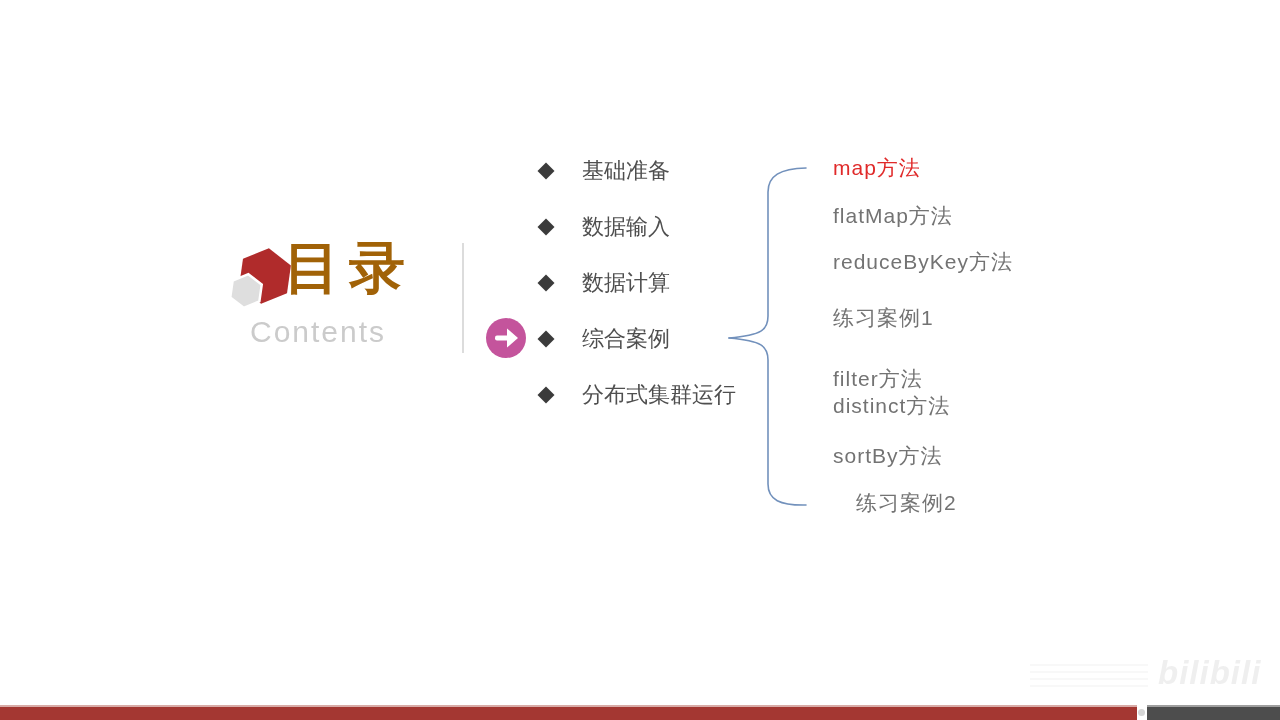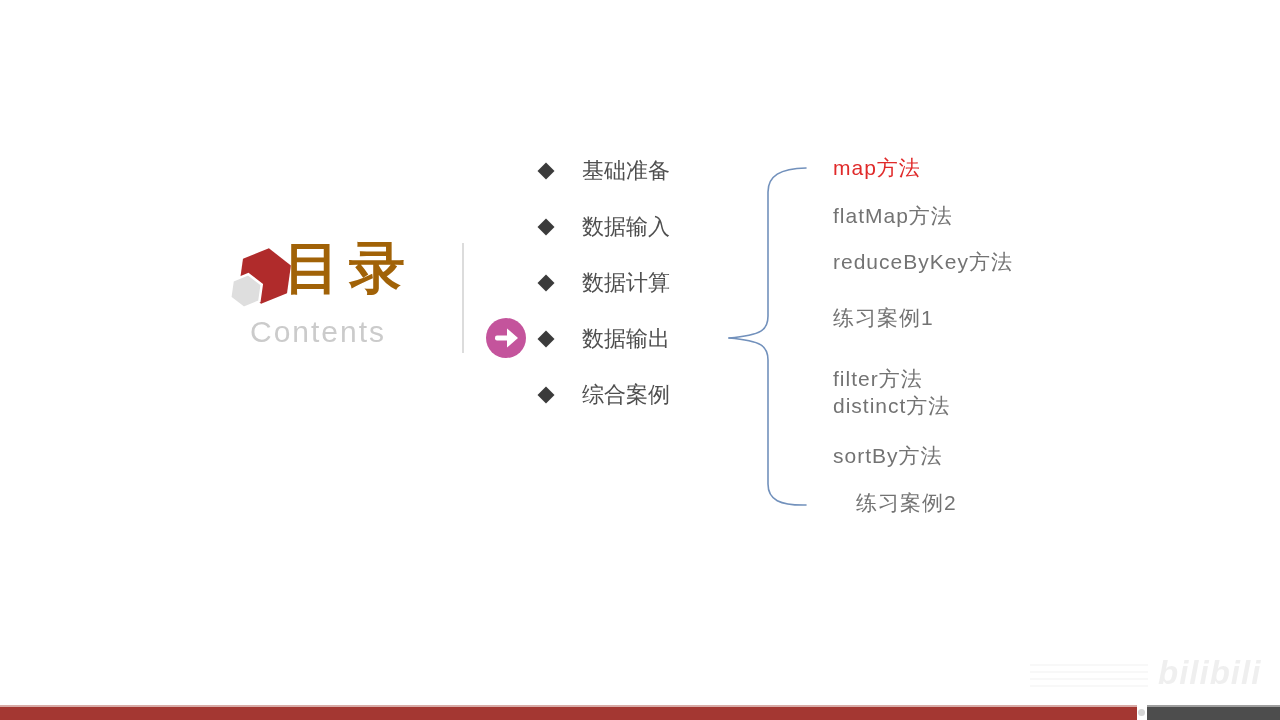--- a/index.html
+++ b/index.html
@@ -119,25 +119,25 @@
     <div class="main-row">
       <span class="bullet"></span>
       <span class="main-label">数据输入</span>
     </div>
     <div class="main-row">
       <span class="bullet"></span>
       <span class="main-label">数据计算</span>
     </div>
     <div class="main-row">
       <span class="bullet"></span>
-      <span class="main-label">数据输出</span>
+      <span class="main-label">综合案例</span>
     </div>
     <div class="main-row">
       <span class="bullet"></span>
-      <span class="main-label">综合案例</span>
+      <span class="main-label">分布式集群运行</span>
     </div>
   </div>
 
   <svg class="brace-svg" viewBox="718 156 114 360" aria-hidden="true">
     <path d="M 806 168 C 780 168.5 768 176 768 192 L 768 316 C 768 330 762 335 729 338" fill="none" stroke="#7291bc" stroke-width="1.6" stroke-linecap="round"></path>
     <path d="M 729 338 C 762 341 768 346 768 360 L 768 484 C 768 500 780 505.5 806 505" fill="none" stroke="#7291bc" stroke-width="1.6" stroke-linecap="round"></path>
   </svg>
 
   <div class="sub-item sub-i0 highlight">map方法</div>
   <div class="sub-item sub-i1">flatMap方法</div>

